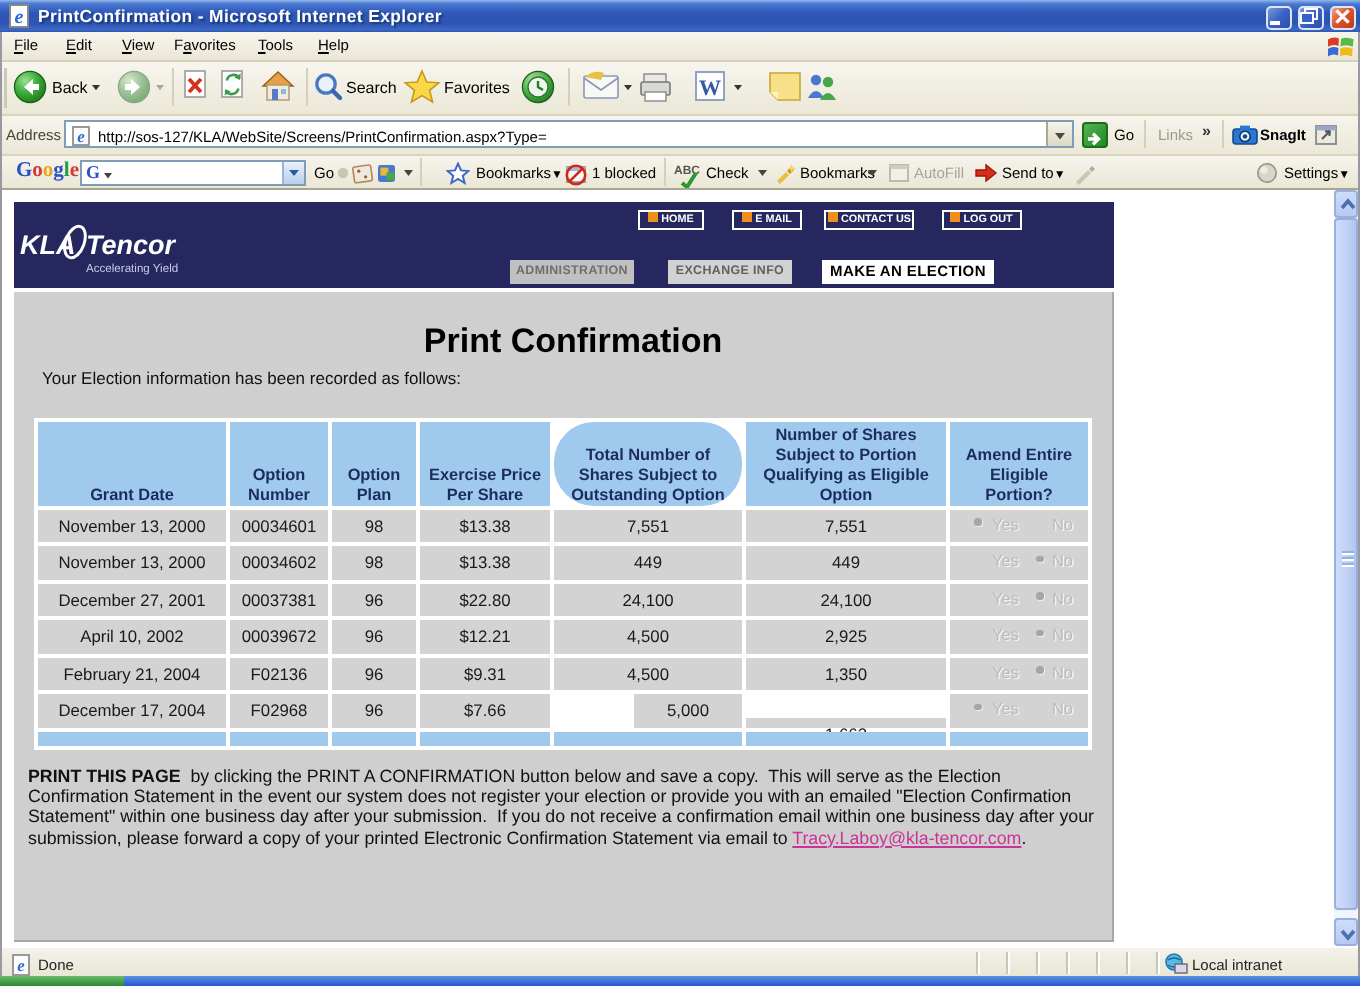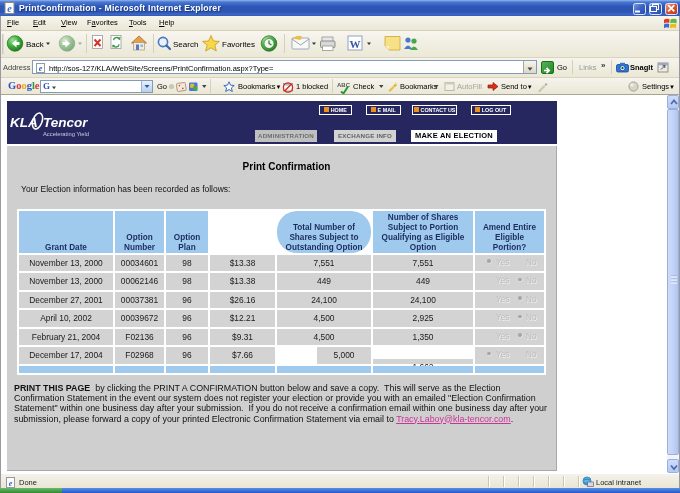--- a/index.html
+++ b/index.html
@@ -308,56 +308,57 @@
       <div class="navbtn" style="left:358.5px;width:35.5px;"><span class="nico"></span>E MAIL</div>
       <div class="navbtn" style="left:405px;width:45px;"><span class="nico"></span>CONTACT US</div>
       <div class="navbtn" style="left:463.5px;width:40px;"><span class="nico"></span>LOG OUT</div>
 
       <div class="tab" style="left:248px;width:62px;background:#c0c0c0;color:#6e6e6e;">ADMINISTRATION</div>
       <div class="tab" style="left:327px;width:62px;background:#d2d2d2;color:#606060;">EXCHANGE INFO</div>
       <div class="tab" style="left:404px;width:86px;background:#fff;color:#000;font-size:7.5px;">MAKE AN ELECTION</div>
     </div>
 
     <div class="abs" style="left:6px;top:51px;width:550px;height:325px;background:#cfcfcf;border-right:1px solid #a8a8a8;border-bottom:1px solid #a8a8a8;box-sizing:border-box;">
-      <div class="abs" style="left:5px;top:15px;width:549px;text-align:center;font-size:10px;font-weight:bold;color:#000;">Print Confirmation</div>
+      <div class="abs" style="left:5px;top:15px;width:549px;text-align:center;font-size:17px;font-weight:bold;color:#000;">Print Confirmation</div>
       <div class="abs" style="left:14px;top:38px;font-size:8.5px;color:#111;">Your Election information has been recorded as follows:</div>
 
       <div id="tbl" class="abs" style="left:10px;top:63px;">
         <div class="th" style="grid-area:1/1;">Grant Date</div>
         <div class="th" style="grid-area:1/2;">Option<br>Number</div>
         <div class="th" style="grid-area:1/3;">Option<br>Plan</div>
+        <div class="th" style="grid-area:1/4;">Exercise Price<br>Per Share</div>
         <div class="th" style="grid-area:1/5;border-radius:20px;">Total Number of<br>Shares Subject to<br>Outstanding Option</div>
         <div class="th" style="grid-area:1/6;">Number of Shares<br>Subject to Portion<br>Qualifying as Eligible<br>Option</div>
         <div class="th" style="grid-area:1/7;">Amend Entire<br>Eligible<br>Portion?</div>
         <div class="td" style="grid-area:2/1;">November 13, 2000</div>
           <div class="td" style="grid-area:2/2;">00034601</div>
           <div class="td" style="grid-area:2/3;">98</div>
           <div class="td" style="grid-area:2/4;">$13.38</div>
           <div class="td" style="grid-area:2/5;">7,551</div>
           <div class="td" style="grid-area:2/6;">7,551</div>
           <div class="td yn" style="grid-area:2/7;">
             <b style="left:12px"></b>
             <span class="y">Yes</span>
             <span class="n">No</span>
           </div>
         <div class="td" style="grid-area:3/1;">November 13, 2000</div>
-          <div class="td" style="grid-area:3/2;">00062146</div>
+          <div class="td" style="grid-area:3/2;">00034602</div>
           <div class="td" style="grid-area:3/3;">98</div>
           <div class="td" style="grid-area:3/4;">$13.38</div>
           <div class="td" style="grid-area:3/5;">449</div>
           <div class="td" style="grid-area:3/6;">449</div>
           <div class="td yn" style="grid-area:3/7;">
             <b style="left:43px"></b>
             <span class="y">Yes</span>
             <span class="n">No</span>
           </div>
         <div class="td" style="grid-area:4/1;">December 27, 2001</div>
           <div class="td" style="grid-area:4/2;">00037381</div>
           <div class="td" style="grid-area:4/3;">96</div>
-          <div class="td" style="grid-area:4/4;">$26.16</div>
+          <div class="td" style="grid-area:4/4;">$22.80</div>
           <div class="td" style="grid-area:4/5;">24,100</div>
           <div class="td" style="grid-area:4/6;">24,100</div>
           <div class="td yn" style="grid-area:4/7;">
             <b style="left:43px"></b>
             <span class="y">Yes</span>
             <span class="n">No</span>
           </div>
         <div class="td" style="grid-area:5/1;">April 10, 2002</div>
           <div class="td" style="grid-area:5/2;">00039672</div>
           <div class="td" style="grid-area:5/3;">96</div>

